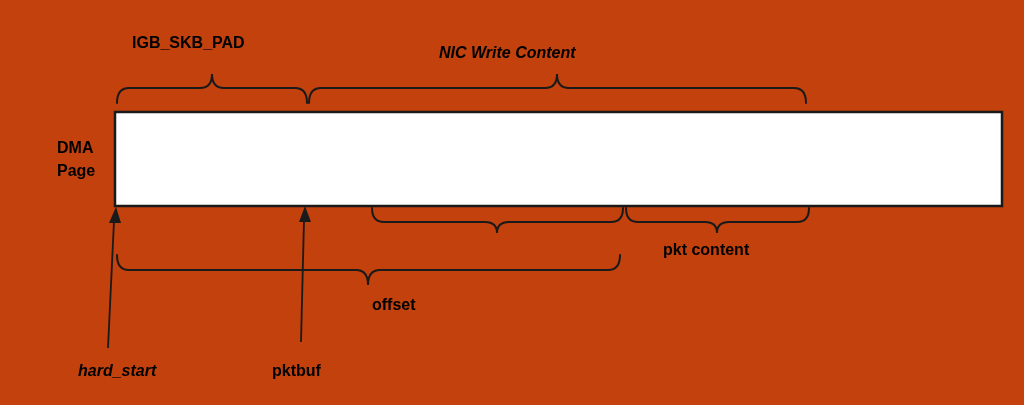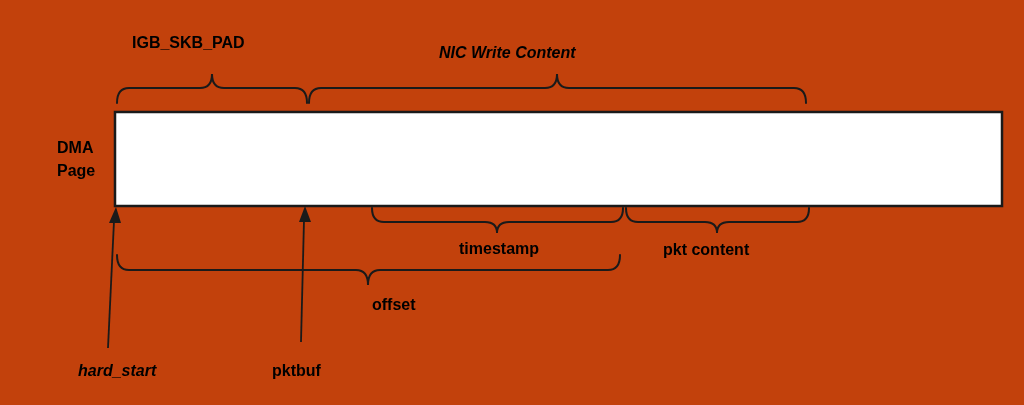--- a/index.html
+++ b/index.html
@@ -70,21 +70,20 @@
     </g>
   </svg>
 
   <div class="lbl lbl-igb">IGB_SKB_PAD</div>
 
   <div class="lbl lbl-nic">NIC Write Content</div>
 
   <div class="lbl lbl-dma">DMA
 Page</div>
 
-  <div class="lbl lbl-timestamp">timestamp</div>
 
   <div class="lbl lbl-pktcontent">pkt content</div>
 
   <div class="lbl lbl-offset">offset</div>
 
   <div class="lbl lbl-hardstart">hard_start</div>
 
   <div class="lbl lbl-pktbuf">pktbuf</div>
 
 </div>

